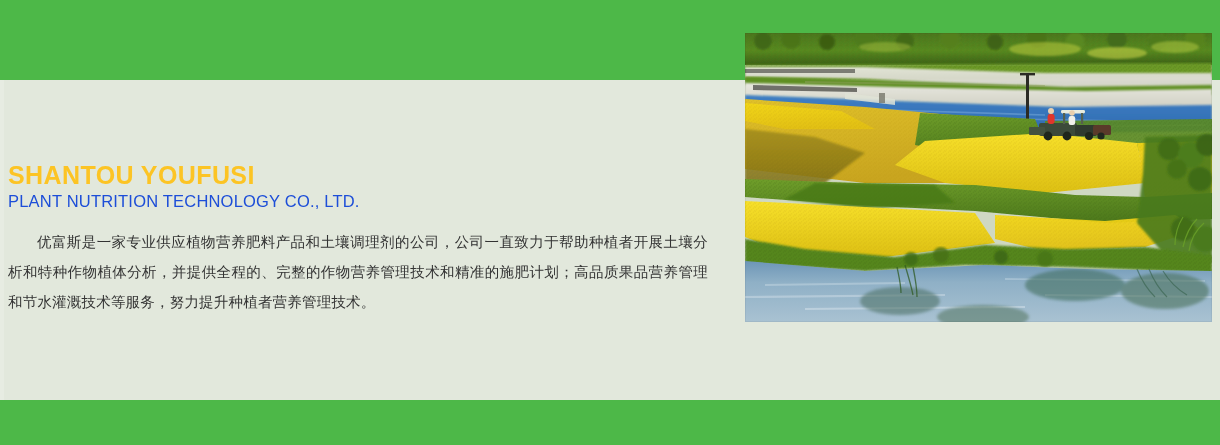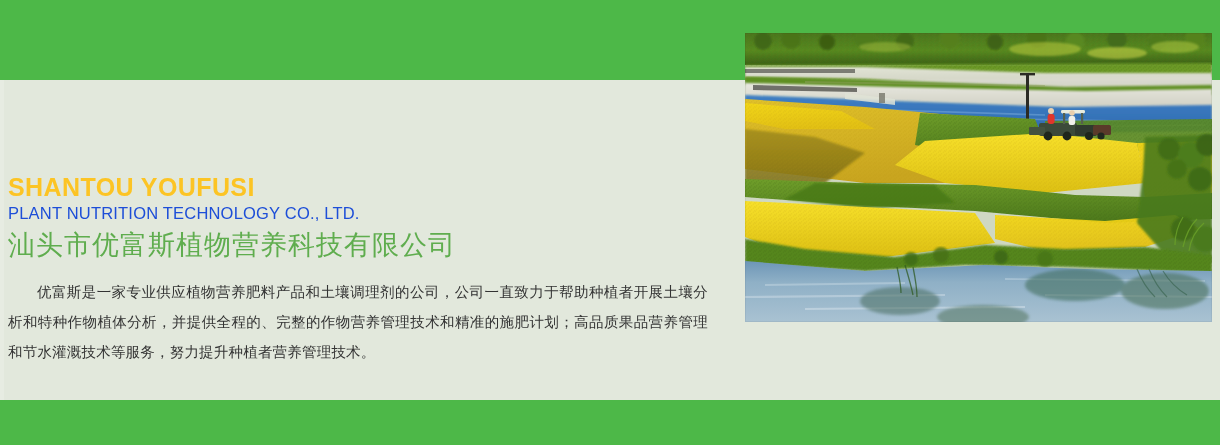--- a/index.html
+++ b/index.html
@@ -48,21 +48,21 @@
     top: 80px;
     width: 4px;
     height: 320px;
     background: #e7ece2;
   }
 
   
   .content {
     position: absolute;
     left: 8px;
-    top: 172px;
+    top: 160px;
     width: 712px;
   }
 
   .brand-en {
     font-size: 25px;
     font-weight: bold;
     letter-spacing: 0.4px;
     color: #fcc424;
     line-height: 30px;
     white-space: nowrap;
@@ -118,21 +118,20 @@
 
 <div class="page">
 
   <div class="band-top"></div>
   <div class="band-bottom"></div>
   <div class="left-strip"></div>
 
   <div class="content">
     <div class="brand-en">SHANTOU YOUFUSI</div>
     <div class="brand-sub">PLANT NUTRITION TECHNOLOGY CO., LTD.</div>
-    <div class="brand-cn">汕头市优富斯植物营养科技有限公司</div>
     <p class="body-copy">优富斯是一家专业供应植物营养肥料产品和土壤调理剂的公司，公司一直致力于帮助种植者开展土壤分析和特种作物植体分析，并提供全程的、完整的作物营养管理技术和精准的施肥计划；高品质果品营养管理和节水灌溉技术等服务，努力提升种植者营养管理技术。</p>
   </div>
 
   <div class="photo">
     <svg viewBox="0 0 467 289" preserveAspectRatio="none">
       <defs>
         <linearGradient id="gTreeline" x1="0" y1="0" x2="0" y2="1">
           <stop offset="0%" stop-color="#4f7b20"></stop>
           <stop offset="55%" stop-color="#5d8f22"></stop>
           <stop offset="100%" stop-color="#3f6318"></stop>

